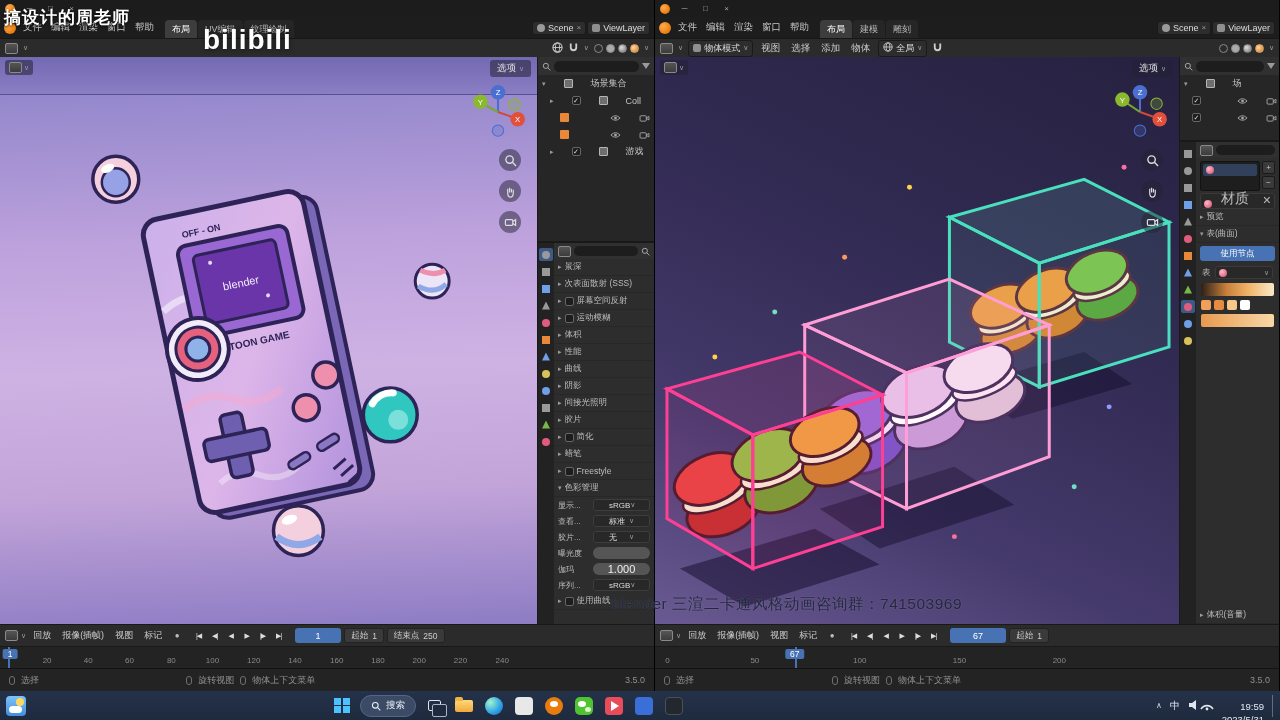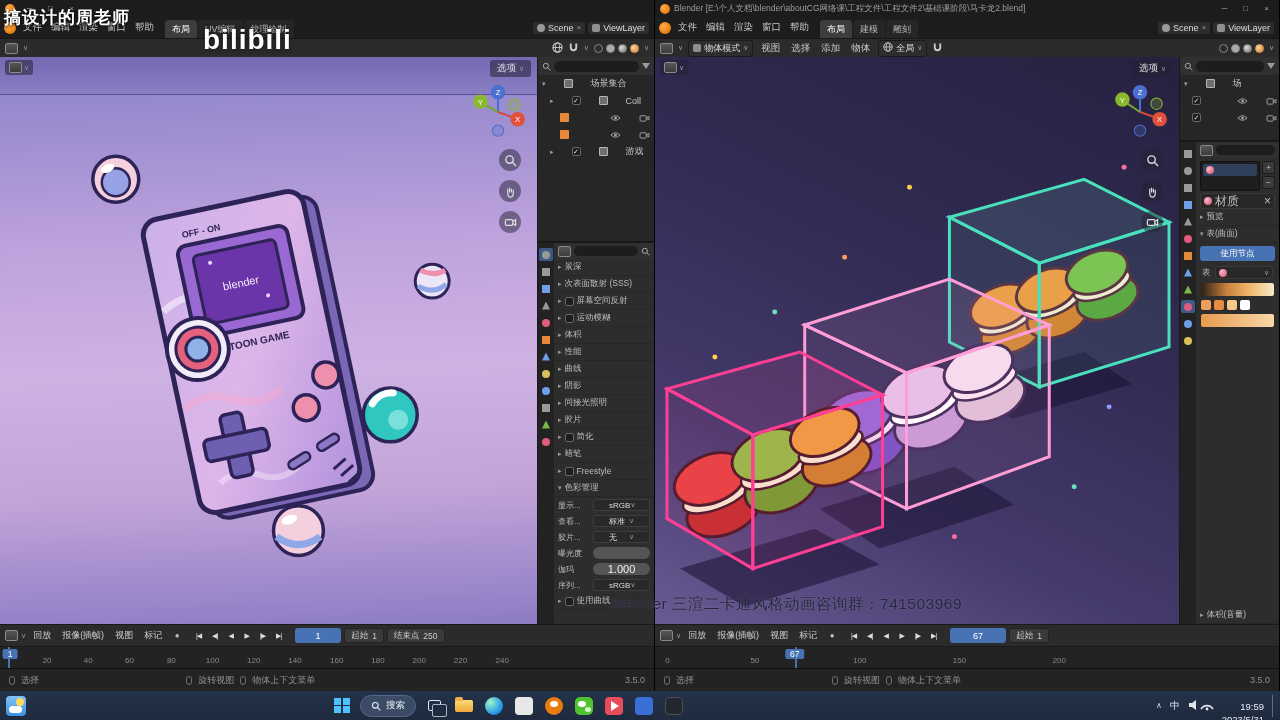--- a/index.html
+++ b/index.html
@@ -123,22 +123,22 @@
                align-items:center; justify-content:center; font-size:11px; color:#eee; }
 
   .slotbox { display:flex; gap:2px; margin:3px 4px 2px; }
   .slotlist { flex:1; height:30px; background:#1e1e1e; border:1px solid #121212; border-radius:2px;
               padding:2px; }
   .slotrow { height:12px; background:#31415c; border-radius:2px; display:flex; align-items:center;
              gap:3px; padding:0 3px; }
   .slotcol { display:flex; flex-direction:column; gap:2px; }
   .sbtn { width:13px; height:13px; background:#3a3a3a; border:1px solid #1a1a1a; border-radius:2px;
           color:#ccc; font-size:8px; display:flex; align-items:center; justify-content:center; }
-  .matrow { height:16px; display:flex; align-items:center; gap:3px; margin:0 4px; background:#282828;
-            border:1px solid #3a3a3a; border-radius:3px; padding:0 3px; font-size:12px; }
+  .matrow { height:16px; display:flex; align-items:flex-end; gap:9px; margin:0 4px; background:#282828;
+            border:1px solid #3a3a3a; border-radius:3px; padding:0 3px; font-size:14px; }
   .dotmat { width:8px; height:8px; border-radius:50%;
             background:radial-gradient(circle at 35% 35%, #ffb9c8, #d04868); flex:none; }
   .btn-blue { height:15px; background:#4772b3; border-radius:3px; color:#fff; display:flex;
               align-items:center; justify-content:center; font-size:8.5px; margin:3px 4px; }
   .surfrow { height:17px; display:flex; align-items:center; gap:4px; padding:0 6px; }
   .surfchip { flex:1; height:13px; background:#282828; border:1px solid #3a3a3a; border-radius:3px;
               display:flex; align-items:center; gap:3px; padding:0 3px; }
   .grad1 { height:13px; margin:2px 5px; border-radius:2px;
            background:linear-gradient(90deg,#2b2017,#c9803c 35%,#f0b468 65%,#f8e8c8); }
   .grad2 { height:13px; margin:2px 5px; border-radius:2px;
@@ -699,21 +699,20 @@
       <span class="st-ico"></span>
       <span>物体上下文菜单</span>
       <span class="sp2"></span>
       <span>3.5.0</span>
     </div>
   </div>
 
   <div class="bw rightwin">
     <div class="titlebar">
       <div class="tlogo"></div>
-      <div class="ttext">Blender [E:\个人文档\blender\aboutCG网络课\工程文件\工程文件2\基础课阶段\马卡龙2.blend]</div>
       <div class="winbtns">
         <div class="winbtn">─</div>
         <div class="winbtn">□</div>
         <div class="winbtn">×</div>
       </div>
     </div>
 
     <div class="menubar">
       <div class="appico"></div>
       <span class="menu-item">文件</span>

